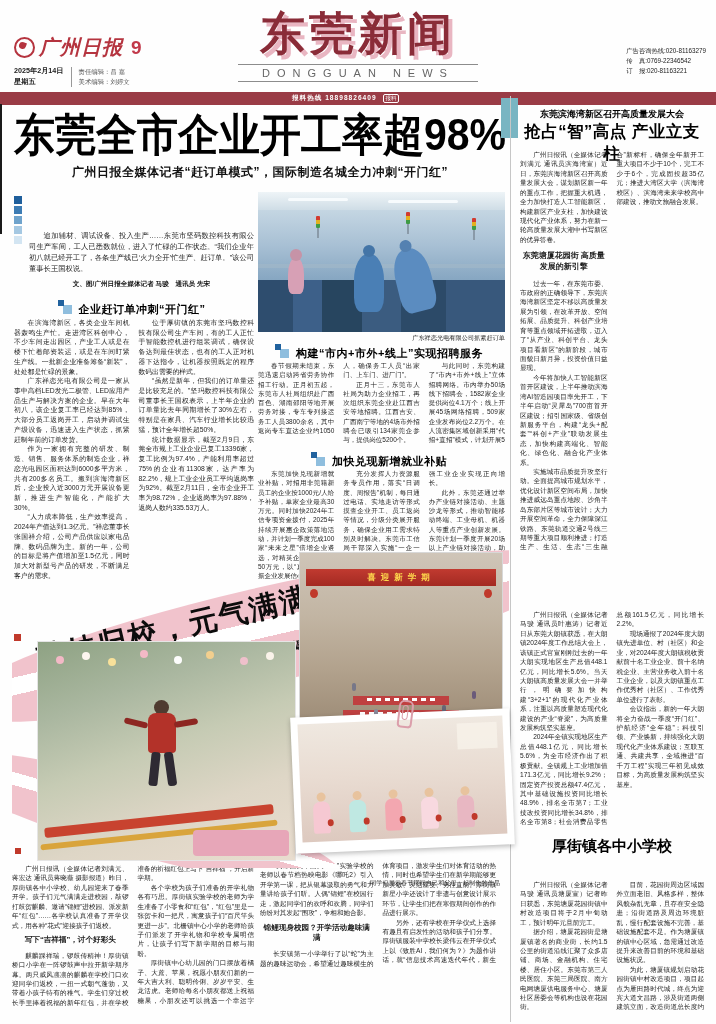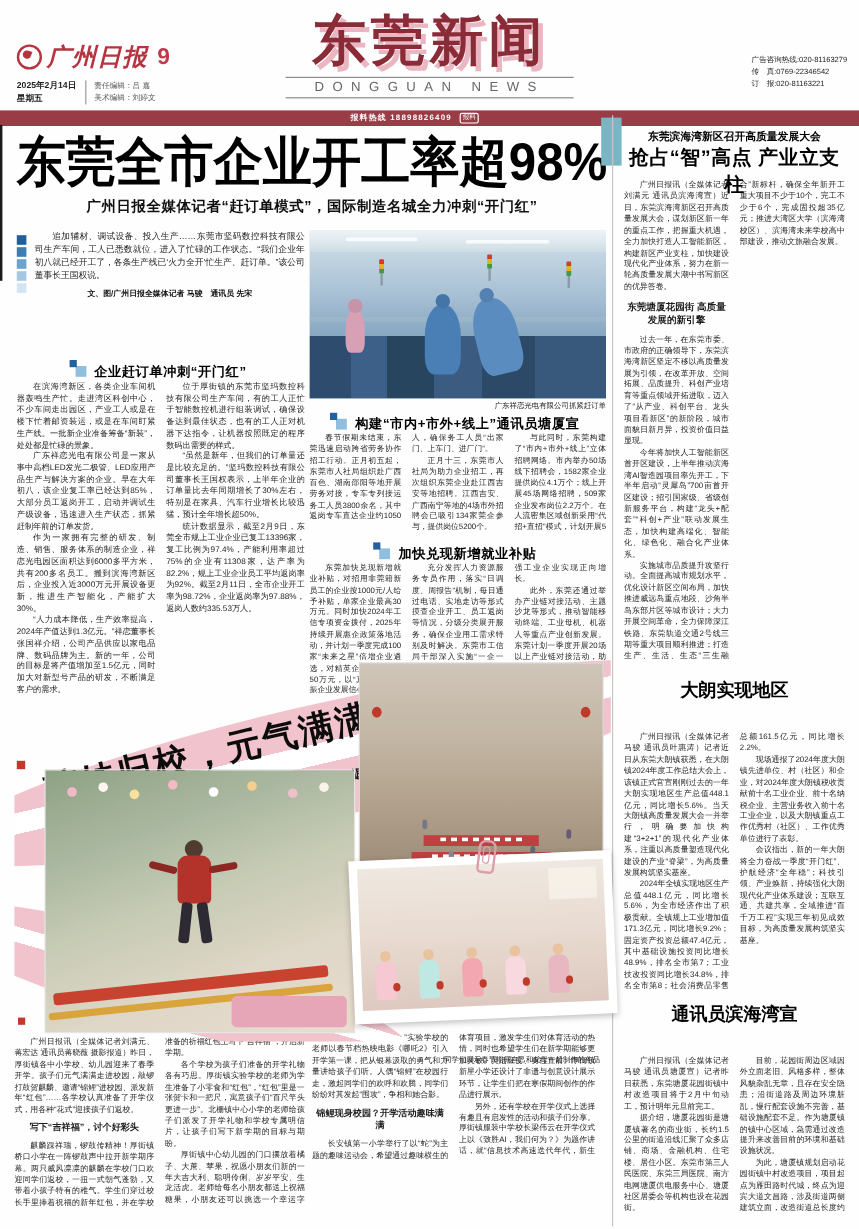--- a/index.html
+++ b/index.html
@@ -24,21 +24,21 @@
   .hotline-text{margin-left:292px;color:#fff;font-size:6.6px;font-weight:700;letter-spacing:1px;}
   .hotline-badge{margin-left:6px;color:#fff;border:1px solid #fff;border-radius:2px;font-size:5.4px;padding:0 2px;line-height:1.4;}
   .edge-line{left:0;top:104px;width:2px;height:130px;background:#1a1a1a;}
   
   .headline{left:10px;top:106px;width:500px;text-align:center;font-size:41px;font-weight:900;
        letter-spacing:0;white-space:nowrap;color:#000;transform:scaleY(1.08);transform-origin:top;}
   .subhead{left:12px;top:164px;width:496px;text-align:center;font-size:12px;font-weight:700;letter-spacing:.5px;color:#111;}
   .intro-block{left:14px;top:192px;width:240px;}
   .deco-squares{position:absolute;left:0;top:4px;display:flex;flex-direction:column;gap:2px;}
   .deco-squares span{width:8px;height:8px;display:block;}
-  .intro-text{padding-left:15px;}
+  .intro-text{padding-left:15px;margin-top:39px;}
   .p{font-size:6.8px;line-height:1.43;text-align:justify;text-indent:2em;margin:0;color:#1d1d1d;}
   .intro-text .p{font-size:7.3px;line-height:1.5;font-weight:500;}
   .byline{margin-top:5px;text-align:center;font-size:6.6px;font-weight:700;color:#111;}
   .sec-h{display:flex;align-items:center;justify-content:center;font-size:11px;font-weight:800;color:#000;letter-spacing:.5px;}
   .bullet{display:inline-block;position:relative;width:9px;height:9px;background:#8fbede;margin-right:7px;}
   .bullet::before{content:"";position:absolute;left:-5px;top:-5px;width:6px;height:6px;background:#21629e;}
   .colblock{overflow:hidden;column-fill:auto;column-gap:9px;}
   .cols2{column-count:2;}
   .cols3{column-count:3;}
   .caption{font-size:6.2px;color:#222;text-align:right;}
@@ -181,21 +181,21 @@
   <p class="p">广东祥恋光电有限公司是一家从事中高档LED发光二极管、LED应用产品生产与解决方案的企业。早在大年初八，该企业复工率已经达到85%，大部分员工返岗开工，启动并调试生产级设备，迅速进入生产状态，抓紧赶制年前的订单发货。</p>
   <p class="p">作为一家拥有完整的研发、制造、销售、服务体系的制造企业，祥恋光电园区面积达到6000多平方米，共有200多名员工。搬到滨海湾新区后，企业投入近3000万元开展设备更新，推进生产智能化，产能扩大30%。</p>
   <p class="p">“人力成本降低，生产效率提高，2024年产值达到1.3亿元。”祥恋董事长张国祥介绍，公司产品供应以家电品牌、数码品牌为主。新的一年，公司的目标是将产值增加至1.5亿元，同时加大对新型号产品的研发，不断满足客户的需求。</p>
   <p class="p">位于厚街镇的东莞市坚玛数控科技有限公司生产车间，有的工人正忙于智能数控机进行组装调试，确保设备达到最佳状态，也有的工人正对机器下达指令，让机器按照既定的程序数码出需要的样式。</p>
   <p class="p">“虽然是新年，但我们的订单量还是比较充足的。”坚玛数控科技有限公司董事长王国权表示，上半年企业的订单量比去年同期增长了30%左右，特别是在家具、汽车行业增长比较迅猛，预计全年增长超50%。</p>
   <p class="p">统计数据显示，截至2月9日，东莞全市规上工业企业已复工13396家，复工比例为97.4%，产能利用率超过75%的企业有11308家，达产率为82.2%，规上工业企业员工平均返岗率为92%。截至2月11日，全市企业开工率为98.72%，企业返岗率为97.88%，返岗人数约335.53万人。</p>
 </div>
 
 <div class="abs sec-h" style="left:258px;top:346px;width:247px;">
   <span class="bullet"></span>
-  <span>构建“市内+市外+线上”通讯员塘厦宣</span>
+  <span>构建“市内+市外+线上”实现招聘服务</span>
 </div>
 <div class="abs colblock cols3" style="left:258px;top:361px;width:247px;height:92px;">
   <p class="p" style="font-size:6.5px">春节假期未结束，东莞迅速启动跨省劳务协作招工行动。正月初五起，东莞市人社局组织赴广西百色、湖南邵阳等地开展劳务对接，专车专列接运务工人员3800余名，其中返岗专车直达企业约1050人，确保务工人员“出家门、上车门、进厂门”。</p>
   <p class="p" style="font-size:6.5px">正月十三，东莞市人社局为助力企业招工，再次组织东莞企业赴江西吉安等地招聘。江西吉安、广西南宁等地的4场市外招聘会已吸引134家莞企参与，提供岗位5200个。</p>
   <p class="p" style="font-size:6.5px">与此同时，东莞构建了“市内+市外+线上”立体招聘网络。市内举办50场线下招聘会，1582家企业提供岗位4.1万个；线上开展45场网络招聘，509家企业发布岗位2.2万个。在人流密集区域创新采用“代招+直招”模式，计划开展5场大型招聘活动，并依托人力资源服务机构对接重点企业用工需求，实现招聘服务“不打烊”。</p>
 </div>
 
 <div class="abs sec-h" style="left:258px;top:454px;width:247px;">
   <span class="bullet"></span>
   <span>加快兑现新增就业补贴</span>
@@ -210,20 +210,21 @@
   <div class="ribbon rb1"></div>
   <div class="ribbon rb2"></div>
   <div class="abs confetti-red"></div>
   <div class="abs confetti-red2"></div>
   <div class="abs confetti-teal"></div>
   <div class="f-title">萌娃归校，元气满满！</div>
   <div class="f-sub">开学第一天，中小学“花式”迎接孩子们返校</div>
 </div>
 
 <div class="photo gate">
+  <div class="gate-banner">喜迎新学期</div>
   <div class="lantern" style="left:10px;top:36px;"></div>
   <div class="lantern" style="right:10px;top:36px;"></div>
   <div class="steps" style="bottom:58px;width:96px;">
       <i></i>
     </div>
   <div class="steps" style="bottom:44px;width:116px;">
       <i></i>
     </div>
   <div class="steps" style="bottom:30px;width:140px;">
       <i></i>
@@ -283,31 +284,30 @@
 <div class="abs rc-head">抢占“智”高点 产业立支柱</div>
 <div class="abs colblock cols2" style="left:520px;top:150px;width:184px;height:406px;">
   <p class="p" style="font-size:6.6px">广州日报讯（全媒体记者刘满元 通讯员滨海湾宣）近日，东莞滨海湾新区召开高质量发展大会，谋划新区新一年的重点工作，把握重大机遇，全力加快打造人工智能新区，构建新区产业支柱，加快建设现代化产业体系，努力在新一轮高质量发展大潮中书写新区的优异答卷。</p>
   <p class="p rc-sub">东莞塘厦花园街 高质量发展的新引擎</p>
   <p class="p" style="font-size:6.6px">过去一年，在东莞市委、市政府的正确领导下，东莞滨海湾新区坚定不移以高质量发展为引领，在改革开放、空间拓展、品质提升、科创产业培育等重点领域开拓进取，迈入了“从产业、科创平台、龙头项目看新区”的新阶段，城市面貌日新月异，投资价值日益显现。</p>
   <p class="p" style="font-size:6.6px">今年将加快人工智能新区首开区建设，上半年推动滨海湾AI智造园项目率先开工，下半年启动“灵犀岛”700亩首开区建设；招引国家级、省级创新服务平台，构建“龙头+配套”“科创+产业”联动发展生态，加快构建高端化、智能化、绿色化、融合化产业体系。</p>
   <p class="p" style="font-size:6.6px">实施城市品质提升攻坚行动。全面提高城市规划水平，优化设计新区空间布局，加快推进威远岛重点地段、沙角半岛东部片区等城市设计；大力开展空间革命，全力保障深江铁路、东莞轨道交通2号线三期等重大项目顺利推进；打造生产、生活、生态“三生融合”新标杆，确保全年新开工重大项目不少于10个，完工不少于6个，完成固投超35亿元；推进大湾区大学（滨海湾校区）、滨海湾未来学校高中部建设，推动文旅融合发展。</p>
 </div>
 
 <div class="abs rc-head2" style="left:520px;top:566px;">
-  <div>大朗实现地区</div>
 </div>
 <div class="abs colblock cols2" style="left:520px;top:610px;width:184px;height:220px;">
   <p class="p" style="font-size:6.6px">广州日报讯（全媒体记者马骏 通讯员叶惠涛）记者近日从东莞大朗镇获悉，在大朗镇2024年度工作总结大会上，该镇正式官宣刚刚过去的一年大朗实现地区生产总值448.1亿元，同比增长5.6%。当天大朗镇高质量发展大会一并举行，明确要加快构建“3+2+1”的现代化产业体系，注重以高质量塑造现代化建设的产业“脊梁”，为高质量发展构筑坚实基座。</p>
   <p class="p" style="font-size:6.6px">2024年全镇实现地区生产总值448.1亿元，同比增长5.6%，为全市经济作出了积极贡献。全镇规上工业增加值171.3亿元，同比增长9.2%；固定资产投资总额47.4亿元，其中基础设施投资同比增长48.9%，排名全市第7；工业技改投资同比增长34.8%，排名全市第8；社会消费品零售总额161.5亿元，同比增长2.2%。</p>
   <p class="p" style="font-size:6.6px">现场通报了2024年度大朗镇先进单位、村（社区）和企业，对2024年度大朗镇税收贡献前十名工业企业、前十名纳税企业、主营业务收入前十名工业企业，以及大朗镇重点工作优秀村（社区）、工作优秀单位进行了表彰。</p>
   <p class="p" style="font-size:6.6px">会议指出，新的一年大朗将全力奋战一季度“开门红”、护航经济“全年稳”；科技引领、产业焕新，持续强化大朗现代化产业体系建设；互联互通、共建共享，全域推进“百千万工程”实现三年初见成效目标，为高质量发展构筑坚实基座。</p>
 </div>
 
 <div class="abs rc-head2" style="left:520px;top:836px;">
-  <div>通讯员滨海湾宣</div>
+  <div>厚街镇各中小学校</div>
 </div>
 <div class="abs colblock cols2" style="left:520px;top:880px;width:184px;height:142px;">
   <p class="p" style="font-size:6.6px">广州日报讯（全媒体记者马骏 通讯员塘厦宣）记者昨日获悉，东莞塘厦花园街镇中村改造项目将于2月中旬动工，预计明年元旦前完工。</p>
   <p class="p" style="font-size:6.6px">据介绍，塘厦花园街是塘厦镇著名的商业街，长约1.5公里的街道沿线汇聚了众多店铺、商场、金融机构、住宅楼、居住小区。东莞市第三人民医院、东莞三局医院、南方电网塘厦供电服务中心、塘厦社区居委会等机构也设在花园街。</p>
   <p class="p" style="font-size:6.6px">目前，花园街周边区域因外立面老旧、风格多样，整体风貌杂乱无章，且存在安全隐患；沿街道路及周边环境脏乱，慢行配套设施不完善，基础设施配套不足。作为塘厦镇的镇中心区域，急需通过改造提升来改善目前的环境和基础设施状况。</p>
   <p class="p" style="font-size:6.6px">为此，塘厦镇规划启动花园街镇中村改造项目，项目起点为雁田路时代城，终点为迎宾大道文昌路，涉及街道两侧建筑立面，改造街道总长度约850米，外立面改造建筑栋数41栋。</p>
 
 </div>
 
 </body></html>

